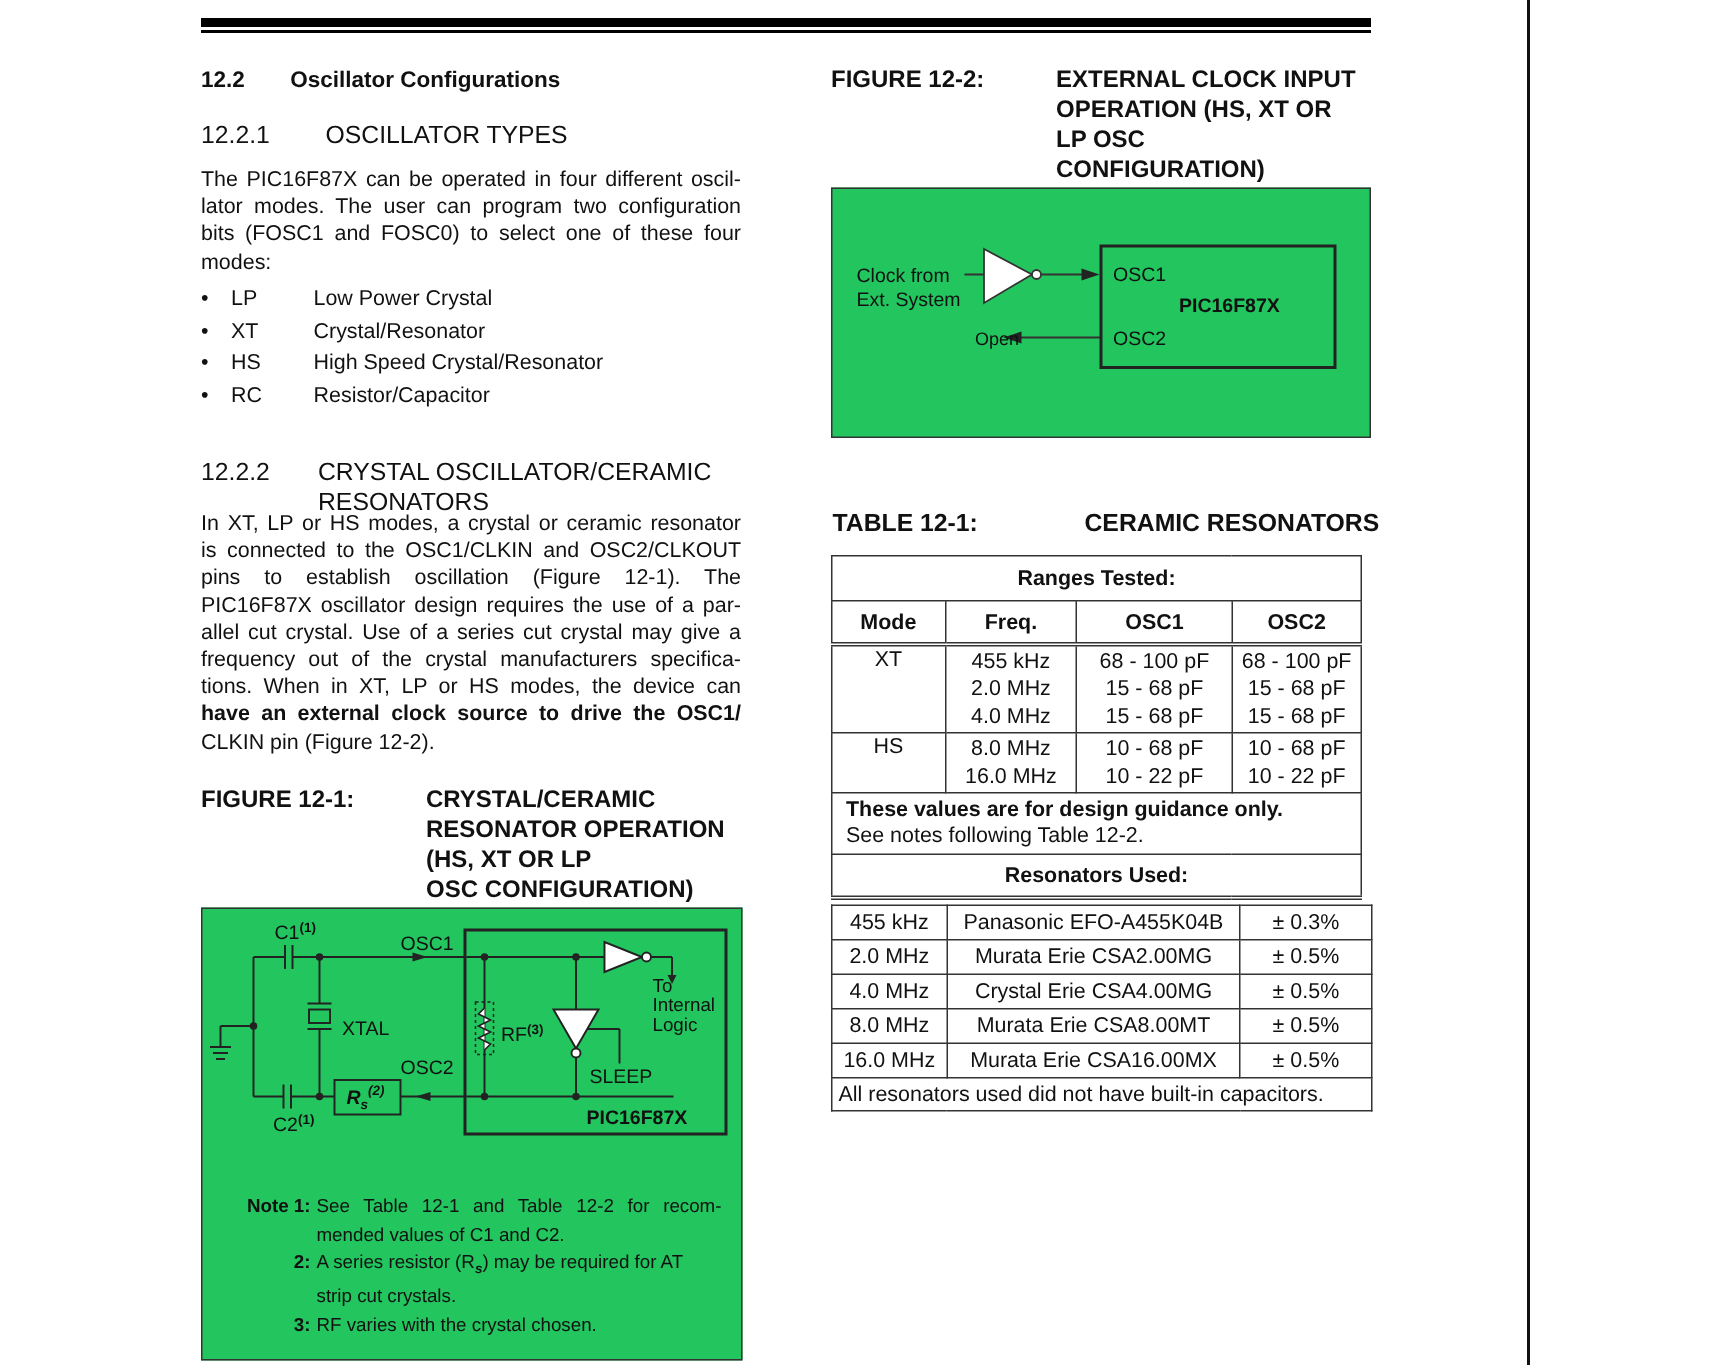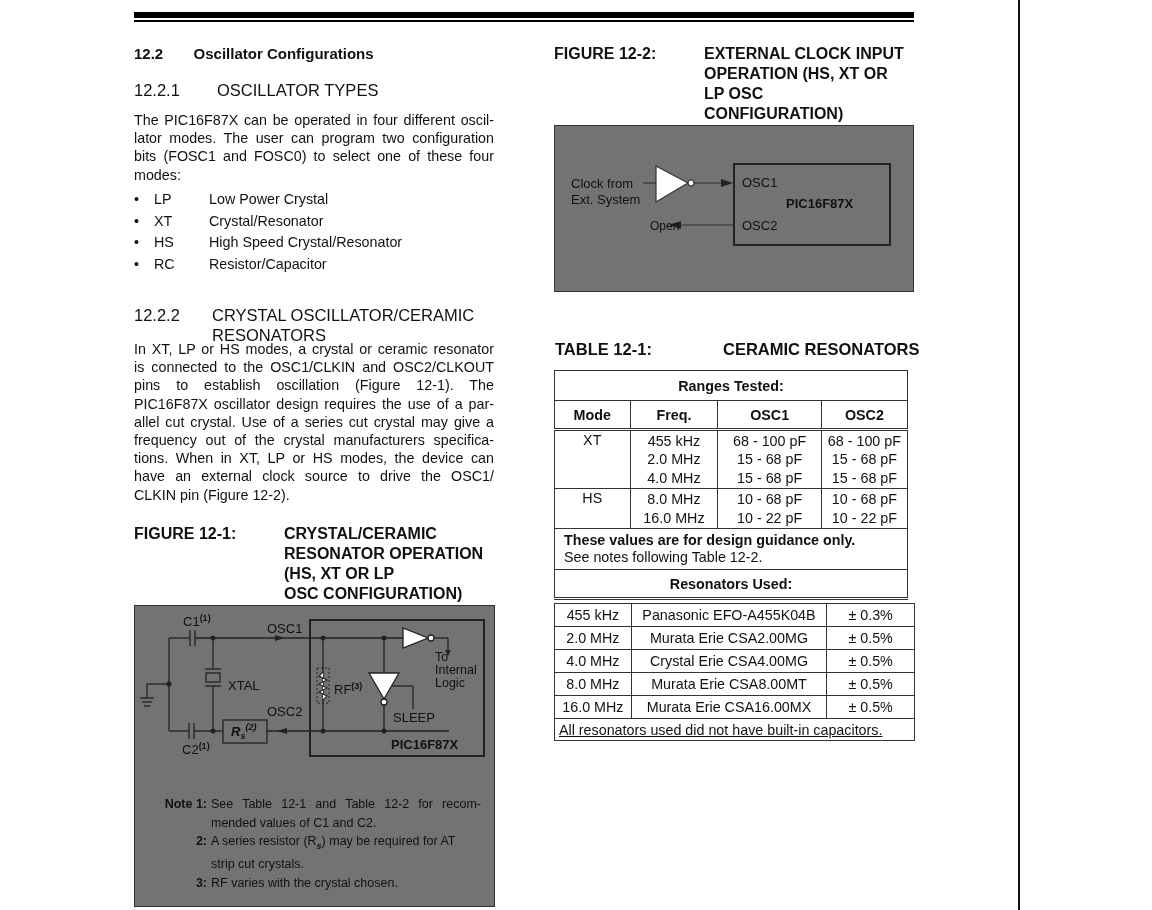--- a/index.html
+++ b/index.html
@@ -12,21 +12,21 @@
 
   .h2 { font-size:15px; font-weight:bold; }
   .h3 { font-size:16.5px; }
   .body { font-size:14.3px; line-height:18.2px; text-align:justify; }
   .figt { font-size:16px; font-weight:bold; line-height:20px; }
 
   .bl { font-size:14.3px; height:21.5px; display:flex; }
   .bl .dot { width:20px; }
   .bl .code { width:55px; }
 
-  .figbox { border:1.5px solid #333; background:#737373; }
+  .figbox { border:1.5px solid #333; background:#22c55e; }
 
   table.res { border-collapse:collapse; font-size:14.3px; position:absolute; }
   table.res td { border:1px solid #333; text-align:center; padding:0; }
   .th { font-weight:bold; }
   .notes { font-size:12.5px; line-height:18.5px; }
   svg text { font-family:"Liberation Sans", sans-serif; }
 </style>
 </head>
 <body>
 
@@ -80,21 +80,21 @@
 </div>
 
 <div class="abs body" style="left:134px; top:340px; width:360px;">
   <div style="text-align-last:justify;">In XT, LP or HS modes, a crystal or ceramic resonator</div>
   <div style="text-align-last:justify;">is connected to the OSC1/CLKIN and OSC2/CLKOUT</div>
   <div style="text-align-last:justify; word-spacing:10px;">pins to establish oscillation (Figure 12-1). The</div>
   <div style="text-align-last:justify;">PIC16F87X oscillator design requires the use of a par-</div>
   <div style="text-align-last:justify;">allel cut crystal. Use of a series cut crystal may give a</div>
   <div style="text-align-last:justify;">frequency out of the crystal manufacturers specifica-</div>
   <div style="text-align-last:justify;">tions. When in XT, LP or HS modes, the device can</div>
-  <div style="text-align-last:justify;">have an external clock source to drive the OSC1/</div>
+  <div style="text-align-last:justify;font-weight:bold;">have an external clock source to drive the OSC1/</div>
   <div>CLKIN pin (Figure 12-2).</div>
 </div>
 
 <div class="abs figt" style="left:134px; top:524px;">FIGURE 12-1:</div>
 <div class="abs figt" style="left:284px; top:524px;">
   <div>CRYSTAL/CERAMIC</div>
   <div>RESONATOR OPERATION</div>
   <div>(HS, XT OR LP</div>
   <div>OSC CONFIGURATION)</div>
 </div>
@@ -328,17 +328,17 @@
   <tr style="height:23px;">
     <td>8.0 MHz</td>
     <td>Murata Erie CSA8.00MT</td>
     <td>± 0.5%</td>
   </tr>
   <tr style="height:23px;">
     <td>16.0 MHz</td>
     <td>Murata Erie CSA16.00MX</td>
     <td>± 0.5%</td>
   </tr>
-  <tr style="height:22px;text-decoration:underline;">
+  <tr style="height:22px;">
     <td colspan="3" style="text-align:left; padding-left:4px;">All resonators used did not have built-in capacitors.</td>
   </tr>
 </tbody>
   </table>
 
 </body></html>

